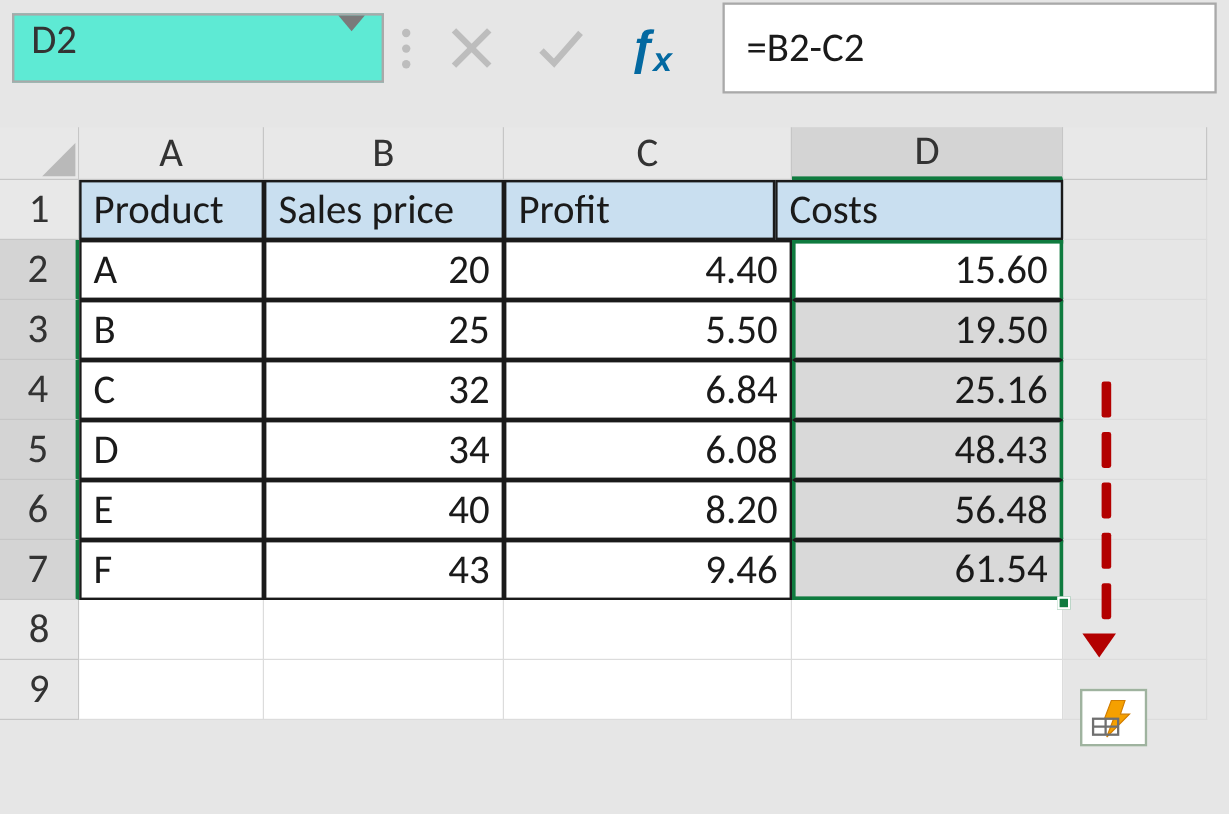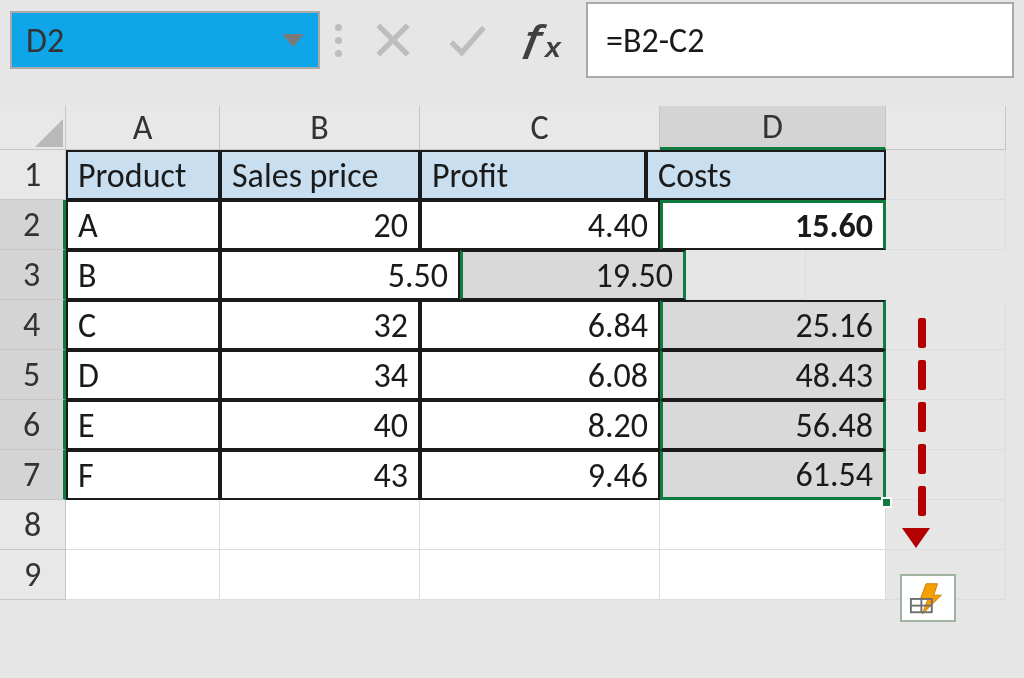--- a/index.html
+++ b/index.html
@@ -1,29 +1,29 @@
 <!DOCTYPE html>
 <html><head>
 <meta charset="utf-8">
 <style>
   html,body{margin:0;padding:0;width:1024px;height:678px;background:#e6e6e6;font-family:"Calibri","Segoe UI",Arial,sans-serif;overflow:hidden;}
   *{box-sizing:border-box;}
 
   
   .fbar{position:absolute;left:10px;top:10px;right:10px;height:60px;display:flex;align-items:center;}
-  .namebox{width:310px;height:58px;border:2px solid #a9a9a9;background:#0ea5e9;display:flex;align-items:center;padding:0 14px;}
+  .namebox{width:310px;height:58px;border:2px solid #a9a9a9;background:#5eead4;display:flex;padding:0 14px;}
   .namebox span{flex:1;font-size:34px;color:#333;}
   .namebox .dd{width:0;height:0;border-left:11px solid transparent;border-right:11px solid transparent;border-top:13px solid #7a7a7a;}
   .dots{width:36px;display:flex;flex-direction:column;align-items:center;justify-content:center;color:#8a8a8a;}
   .dots div{width:7px;height:7px;background:#bdbdbd;border-radius:50%;margin:3px 0;}
   .fbar-btn{width:74px;height:58px;display:flex;align-items:center;justify-content:center;color:#bdbdbd;font-size:40px;}
   .fbar-btn svg{width:42px;height:42px;}
-  .fx{font-family:Liberation Mono, monospace;font-style:italic;font-size:40px;color:#404040;font-weight:600;letter-spacing:-2px;align-items:center;}
+  .fx{font-family:Liberation Sans, sans-serif;font-style:italic;font-size:40px;color:#0369a1;font-weight:600;letter-spacing:-2px;align-items:center;}
   .sub{font-size:28px;position:relative;top:6px;}
-  .formula{flex:1;height:76px;background:#fff;border:2px solid #a9a9a9;display:flex;align-items:center;padding:0 18px;font-size:34px;color:#1a1a1a;margin-left:8px;}
+  .formula{flex:1;height:76px;background:#fff;border:2px solid #a9a9a9;display:flex;align-items:center;padding:0 18px;font-size:34px;color:#1a1a1a;margin-left:24px;}
 
   
   .grid{position:absolute;left:0;top:106px;}
   .row{display:flex;}
   .hdr{background:#e8e8e8;border-right:1px solid #c6c6c6;border-bottom:1px solid #c6c6c6;display:flex;align-items:center;justify-content:center;font-size:34px;color:#333;}
   .rh{width:66px;}                 
   .ch{height:44px;}                
   .corner{width:66px;height:44px;display:flex;align-items:flex-end;justify-content:flex-end;padding:2px;}
   .corner svg{width:28px;height:28px;}
   .colSel{background:#d4d4d4;border-bottom:3px solid #0f7b3f;}
@@ -32,21 +32,21 @@
   .wB{width:200px;}
   .wC{width:240px;}
   .wD{width:226px;}
   .wR{width:120px;}   
   .hR{height:50px;}   
 
   .cell{height:50px;border-right:1px solid #dcdcdc;border-bottom:1px solid #dcdcdc;background:#fff;display:flex;align-items:center;padding:0 10px;font-size:34px;color:#1a1a1a;}
   .tblHead{background:#c9dff0;border:2px solid #1a1a1a;font-weight:400;}
   .tbl{background:#fff;border:2px solid #1a1a1a;}
   .num{justify-content:flex-end;}
-  .selTop{border-top:3px solid #0f7b3f!important;font-weight:bold;}
+  .selTop{border-top:3px solid #0f7b3f!important;}
   .selLeft{border-left:3px solid #0f7b3f!important;}
   .selRight{border-right:3px solid #0f7b3f!important;}
   .selBottom{border-bottom:3px solid #0f7b3f!important;}
   .fillGrey{background:#d9d9d9;}
   .active{background:#fff!important;}
 
   
   .fh{position:absolute;width:11px;height:11px;background:#0f7b3f;border:2px solid #fff;z-index:40;}
 
   
@@ -119,20 +119,21 @@
     <div class="cell tbl wA">A</div>
     <div class="cell tbl num wB">20</div>
     <div class="cell tbl num wC">4.40</div>
     <div class="cell tbl num wD selTop selLeft selRight active">15.60</div>
     <div class="cell wR" style="background:transparent;"></div>
   </div>
 
   <div class="row">
     <div class="hdr rh hR rowSel">3</div>
     <div class="cell tbl wA">B</div>
+    <div class="cell tbl num wB">25</div>
     <div class="cell tbl num wC">5.50</div>
     <div class="cell tbl num wD selLeft selRight fillGrey">19.50</div>
     <div class="cell wR" style="background:transparent;"></div>
   </div>
 
   <div class="row">
     <div class="hdr rh hR rowSel">4</div>
     <div class="cell tbl wA">C</div>
     <div class="cell tbl num wB">32</div>
     <div class="cell tbl num wC">6.84</div>

